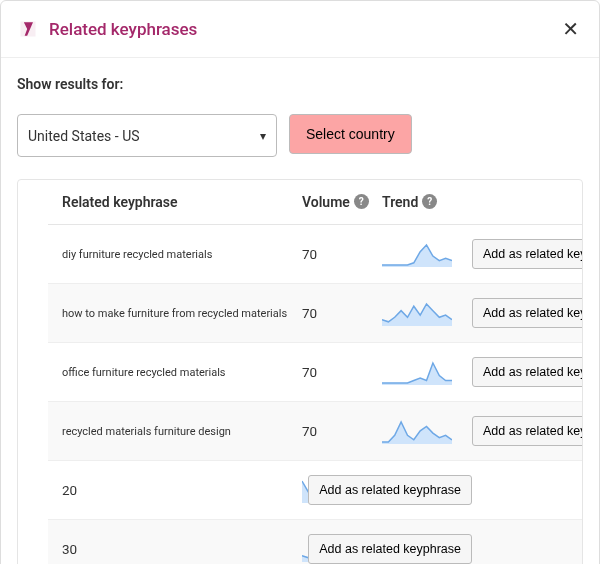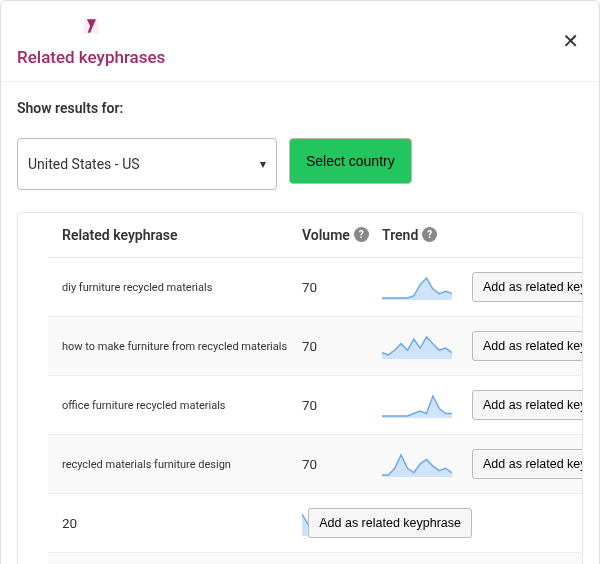--- a/index.html
+++ b/index.html
@@ -19,21 +19,20 @@
       display: flex;
       align-items: center;
       justify-content: space-between;
       padding: 14px 16px;
       border-bottom: 1px solid #eee;
     }
     .modal-header-left {
       display: flex;
       align-items: center;
       gap: 10px;
-      flex-direction: column;
     }
     .yoast-icon {
       width: 22px;
       height: 22px;
       display: flex;
       align-items: center;
       justify-content: center;
       color: #a4286a;
     }
     .modal-title {
@@ -58,39 +57,39 @@
       font-size: 14px;
       margin-bottom: 22px;
     }
     .country-row {
       display: flex;
       gap: 12px;
       margin-bottom: 22px;
     }
     .country-select {
       width: 260px;
-      height: 52px;
+      height: 43px;
       border: 1px solid #bbb;
       border-radius: 4px;
       padding: 0 10px;
       display: flex;
       align-items: center;
       justify-content: space-between;
       cursor: pointer;
       background: #fff;
     }
     .chevron {
       font-size: 12px;
     }
     .select-country-btn {
-      height: 46px;
+      height: 40px;
       padding: 0 16px;
       border: 1px solid #bbb;
       border-radius: 4px;
-      background: #22c55e;
+      background: #fca5a5;
       cursor: pointer;
       font-size: 14px;
     }
     .table {
       border: 1px solid #e5e5e5;
       border-radius: 4px;
       overflow: hidden;
       padding-left: 30px;
     }
     .table-header, .table-row {

